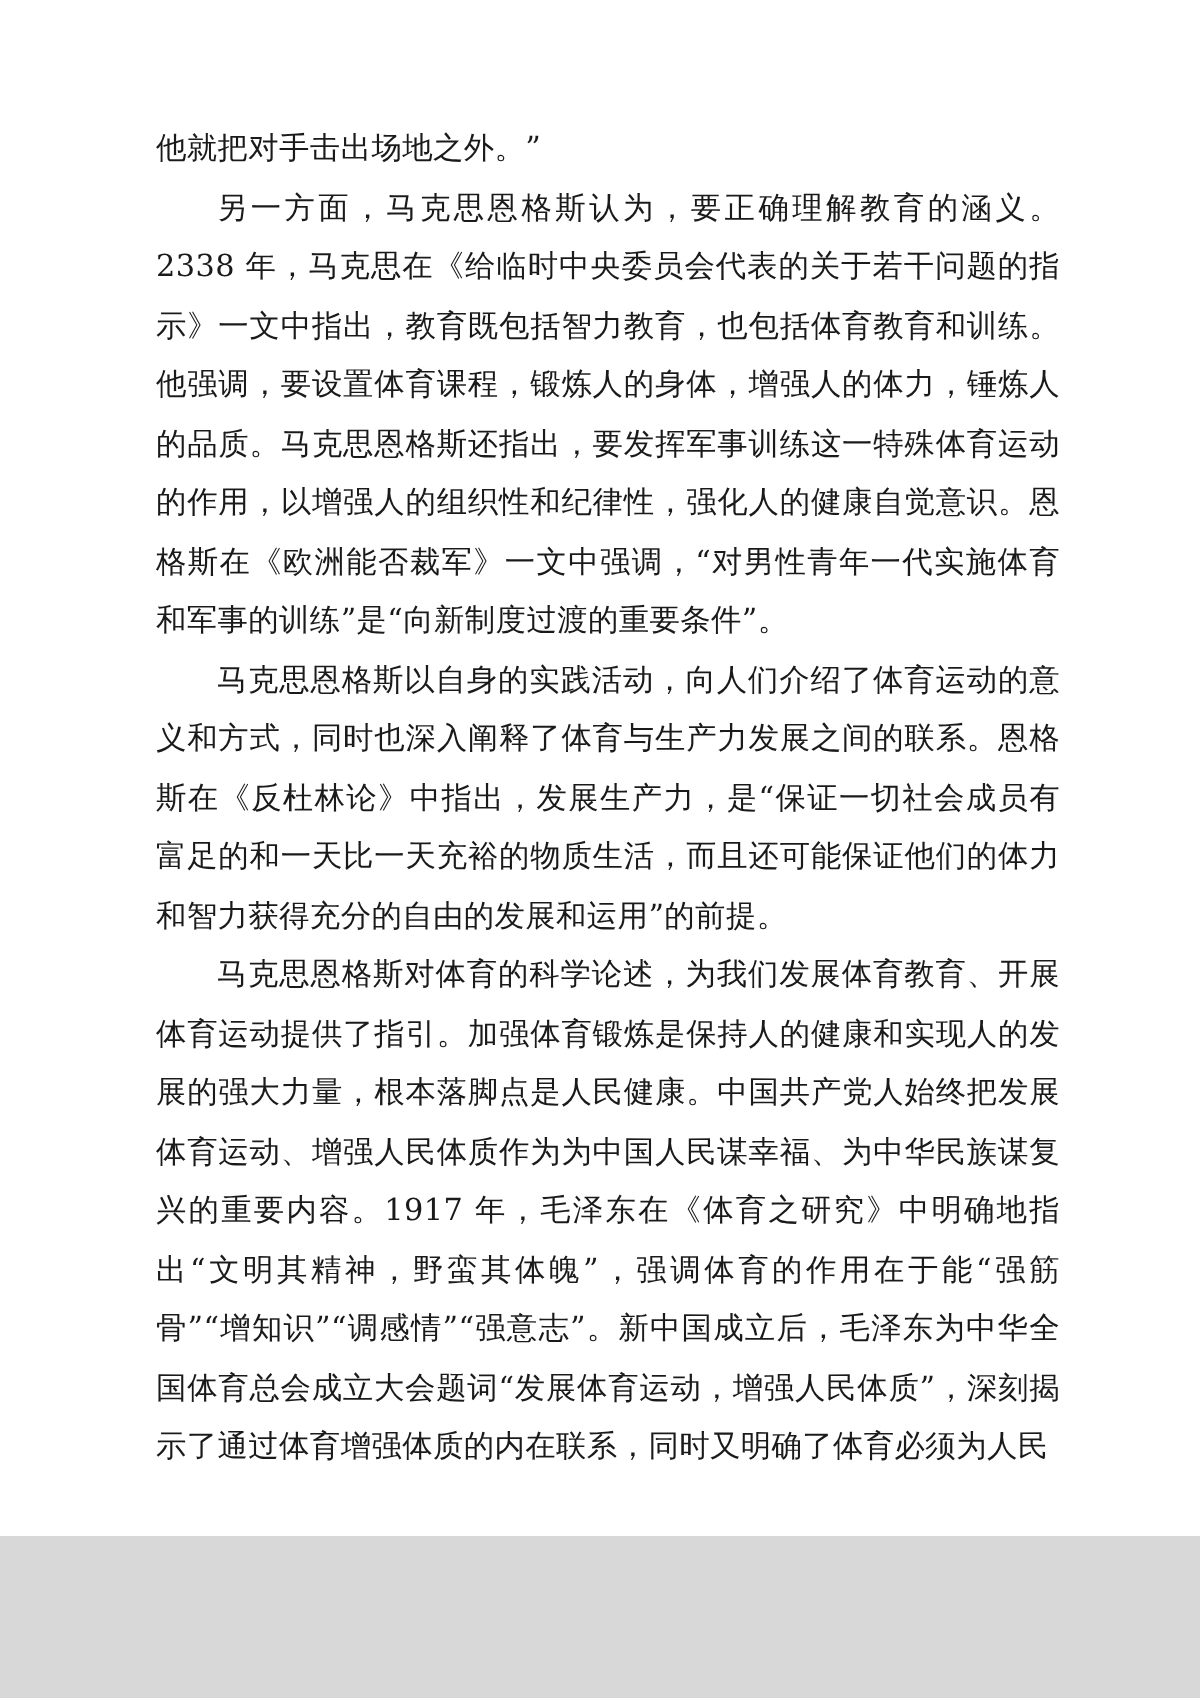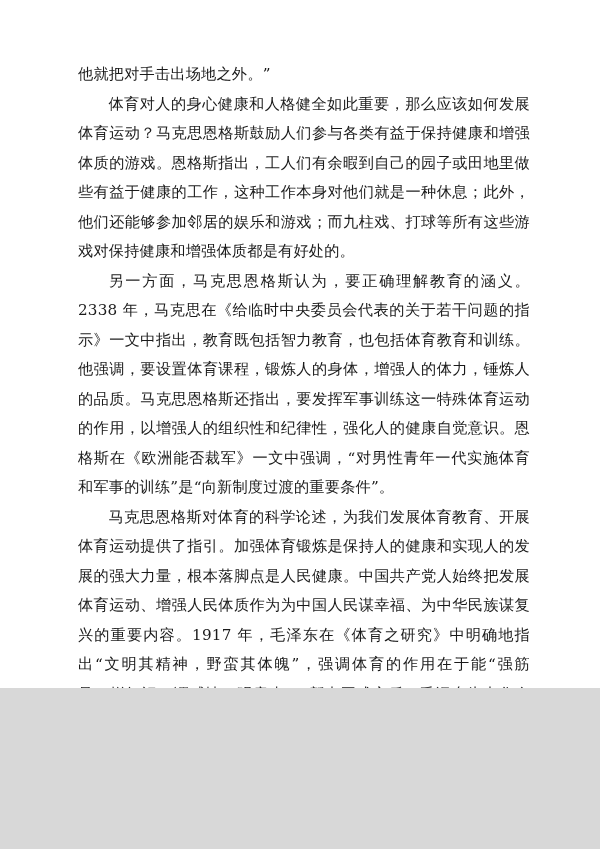--- a/index.html
+++ b/index.html
@@ -5,21 +5,21 @@
   html, body {
     margin: 0;
     padding: 0;
     background: #d8d8d8;
   }
   body {
     font-family: "DejaVu Serif", "Liberation Serif", serif;
   }
   .page {
     width: 600px;
-    height: 688px;
+    height: 768px;
     background: #ffffff;
     position: relative;
     box-sizing: border-box;
     margin: 0 auto;
     overflow: hidden;
   }
   .content {
     position: absolute;
     left: 78px;
     right: 70px;
@@ -47,18 +47,18 @@
     color: #1a1a1a;
     font-family: "DejaVu Serif", "Liberation Serif", serif;
   }
 </style>
 </head>
 <body>
 
 <div class="page">
   <div class="content">
     <p class="para">他就把对手击出场地之外。”</p>
-    <p class="para indent">体育对人的身心健康和人格健全如此重要，那么应该如何发展体育运动？马克思恩格斯鼓励人们参与各类有益于保持健康和增强体质的游戏。恩格斯指出，工人们有余暇到自己的园子或田地里做些有益于健康的工作，这种工作本身对他们就是一种休息；此外，他们还能够参加邻居的娱乐和游戏；而九柱戏、打球等所有这些游戏对保持健康和增强体质都是有好处的。</p>
     <p class="para indent">另一方面，马克思恩格斯认为，要正确理解教育的涵义。2338 年，马克思在《给临时中央委员会代表的关于若干问题的指示》一文中指出，教育既包括智力教育，也包括体育教育和训练。他强调，要设置体育课程，锻炼人的身体，增强人的体力，锤炼人的品质。马克思恩格斯还指出，要发挥军事训练这一特殊体育运动的作用，以增强人的组织性和纪律性，强化人的健康自觉意识。恩格斯在《欧洲能否裁军》一文中强调，“对男性青年一代实施体育和军事的训练”是“向新制度过渡的重要条件”。</p>
+    <p class="para indent">马克思恩格斯以自身的实践活动，向人们介绍了体育运动的意义和方式，同时也深入阐释了体育与生产力发展之间的联系。恩格斯在《反杜林论》中指出，发展生产力，是“保证一切社会成员有富足的和一天比一天充裕的物质生活，而且还可能保证他们的体力和智力获得充分的自由的发展和运用”的前提。</p>
     <p class="para indent">马克思恩格斯对体育的科学论述，为我们发展体育教育、开展体育运动提供了指引。加强体育锻炼是保持人的健康和实现人的发展的强大力量，根本落脚点是人民健康。中国共产党人始终把发展体育运动、增强人民体质作为为中国人民谋幸福、为中华民族谋复兴的重要内容。1917 年，毛泽东在《体育之研究》中明确地指出“文明其精神，野蛮其体魄”，强调体育的作用在于能“强筋骨”“增知识”“调感情”“强意志”。新中国成立后，毛泽东为中华全国体育总会成立大会题词“发展体育运动，增强人民体质”，深刻揭示了通过体育增强体质的内在联系，同时又明确了体育必须为人民</p>
   </div>
   <div class="footer">- 3 -</div>
 </div>
 
 </body></html>

